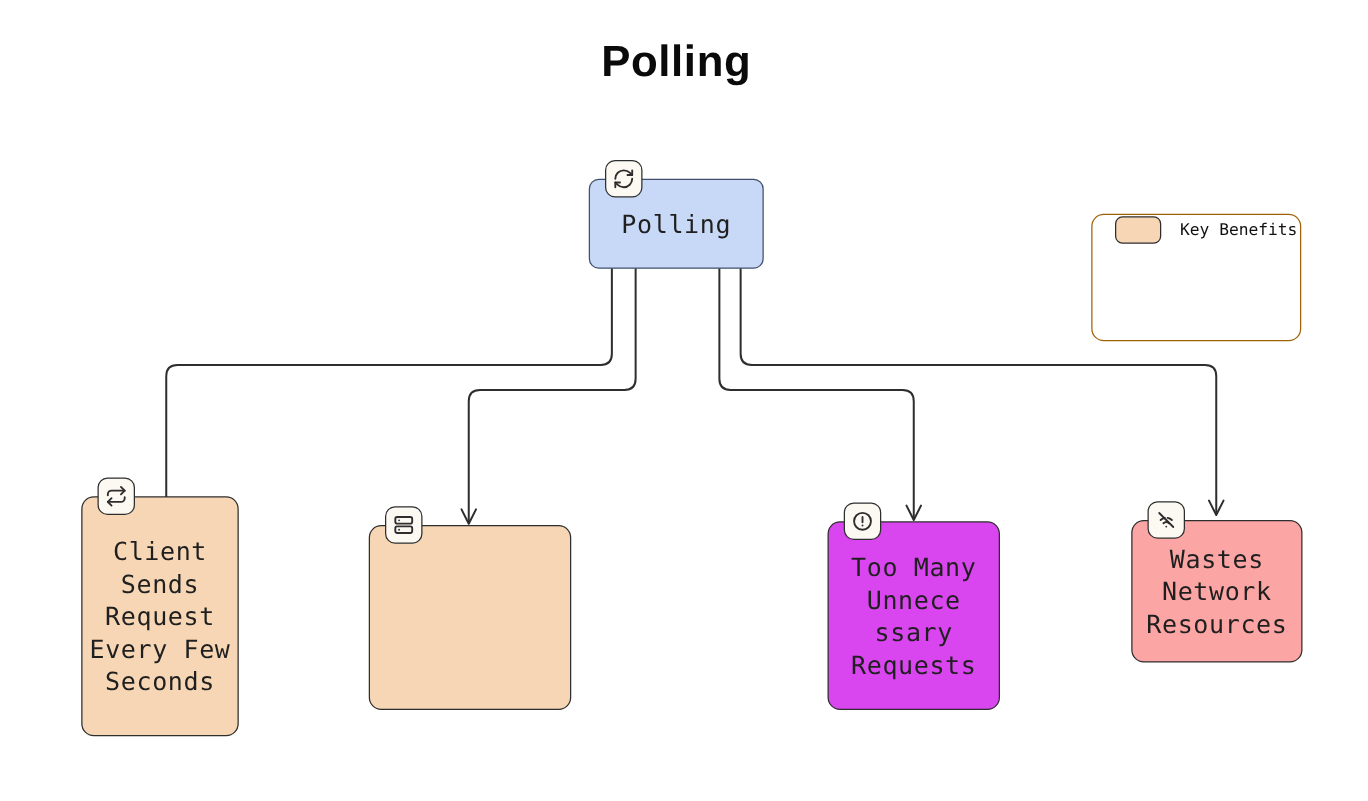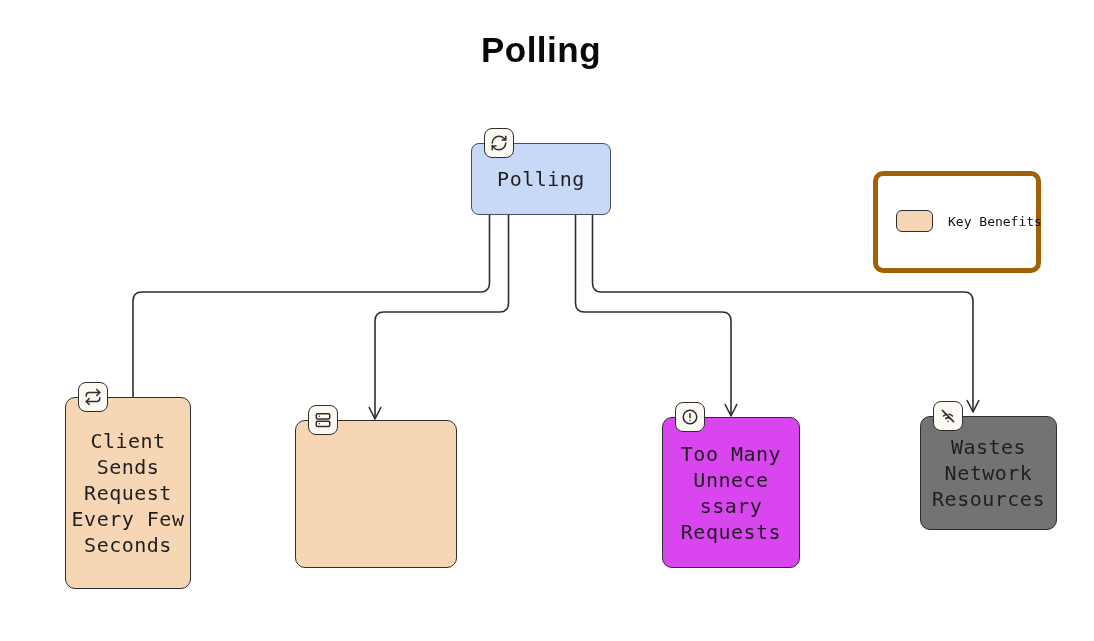--- a/index.html
+++ b/index.html
@@ -86,23 +86,23 @@
     stroke-linecap: round;
     stroke-linejoin: round;
     fill: none;
   }
   .legend {
     position: absolute;
     left: 873px; top: 171px;
     width: 168px; height: 102px;
     box-sizing: border-box;
     background: #ffffff;
-    border: 5px solid #a16207;
+    border: 1px solid #a16207;
     border-radius: 10px;
-    padding: 33px 18px;
+    padding: 0 18px;
     display: flex;
     flex-direction: column;
     justify-content: space-between;
   }
   .legend-row {
     display: flex;
     align-items: center;
     height: 24px;
   }
   .swatch {
@@ -184,21 +184,21 @@
         <line x1="12" y1="7.5" x2="12" y2="13"></line>
         <line x1="12" y1="16.5" x2="12.01" y2="16.5"></line>
       </svg>
     </div>
     <div class="label">Too Many
 Unnece
 ssary
 Requests</div>
   </div>
 
-  <div class="node node-4" style="background-color: #737373; margin-left: 15px;">
+  <div class="node node-4" style="background-color: #fca5a5;">
     <div class="badge">
       <svg viewBox="0 0 24 24">
         <path d="M9 15.5a4.5 4.5 0 0 1 6 0"></path>
         <path d="M6 12a9 9 0 0 1 4.5-2.3"></path>
         <path d="M13.5 9.7A9 9 0 0 1 18 12"></path>
         <path d="M12 19h.01"></path>
         <line x1="4.5" y1="4.5" x2="19.5" y2="19.5"></line>
       </svg>
     </div>
     <div class="label">Wastes

